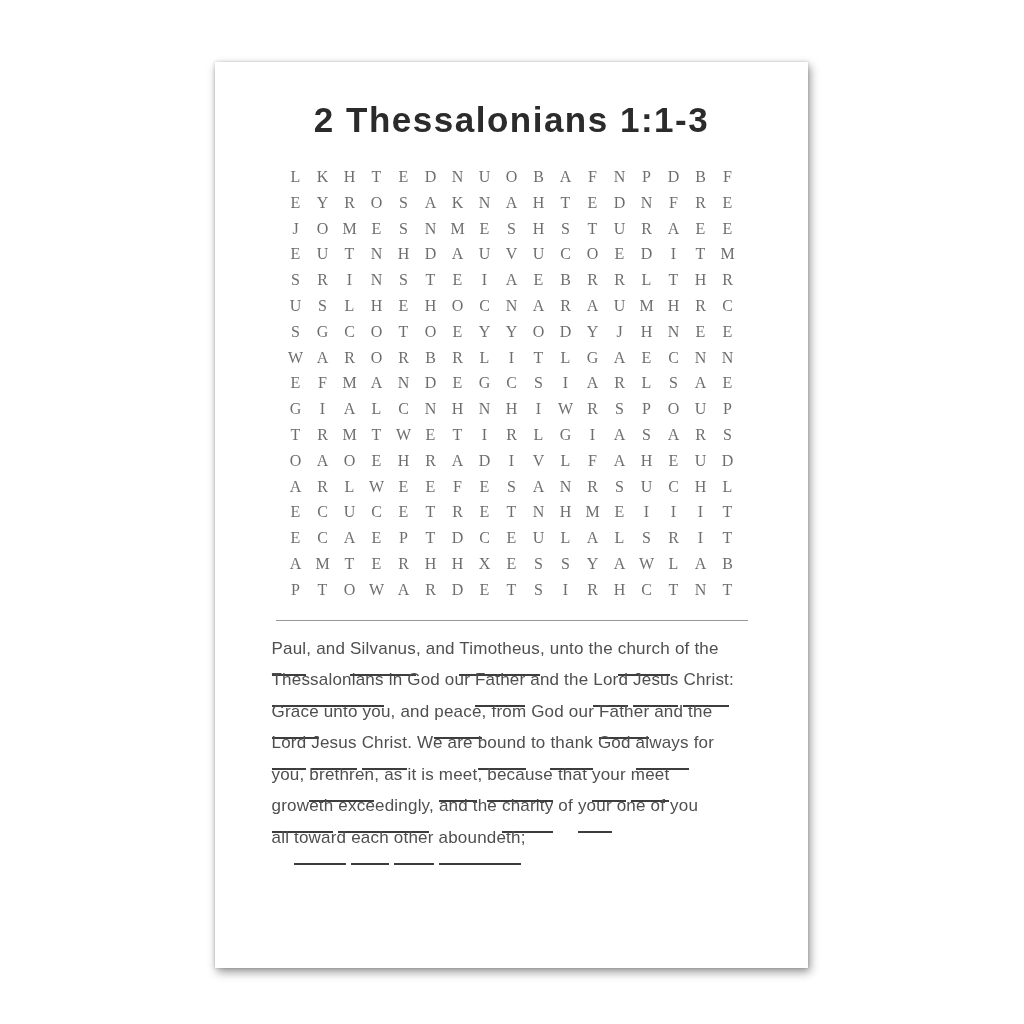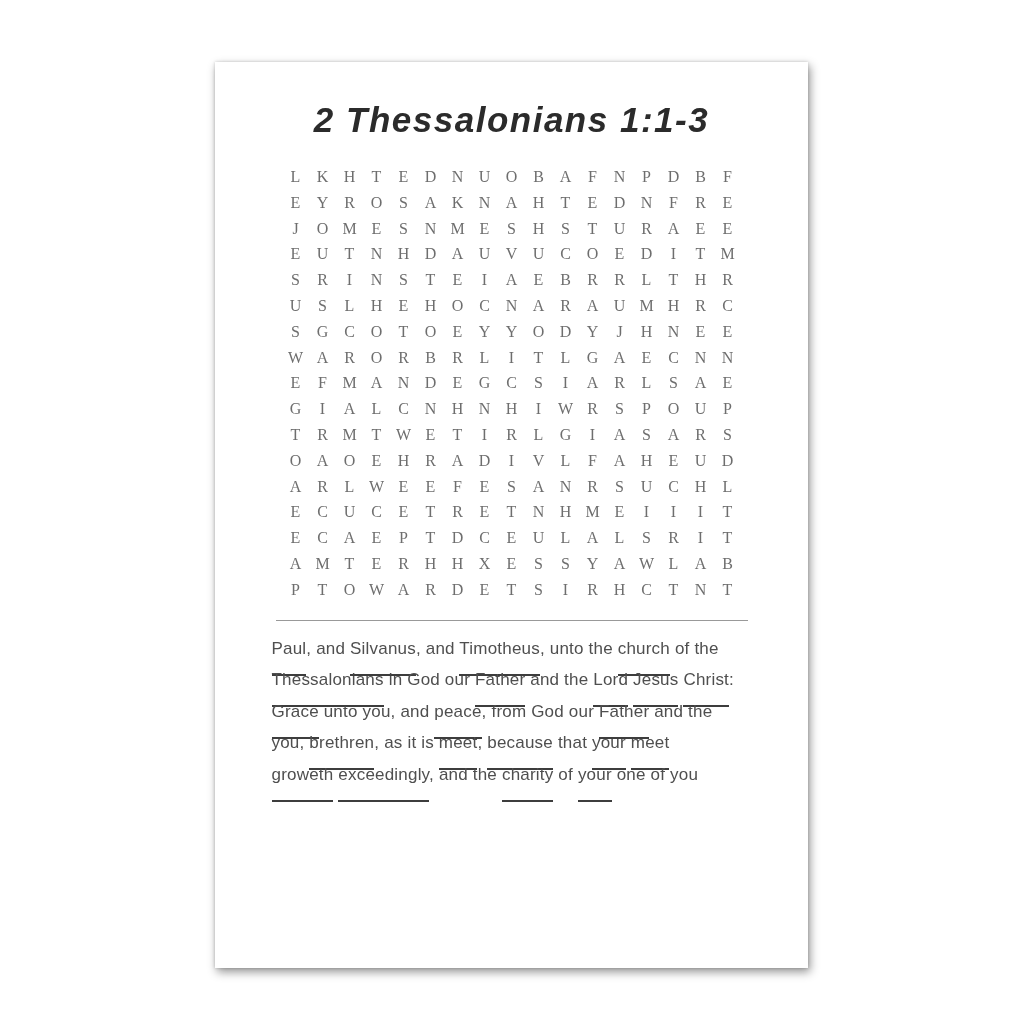--- a/index.html
+++ b/index.html
@@ -17,21 +17,20 @@
     background: #ffffff;
     box-shadow: 2px 4px 9px rgba(0,0,0,0.42), 0 0 3px rgba(0,0,0,0.18);
   }
   .title {
     margin-top: 38px;
     text-align: center;
     font-size: 35px;
     font-weight: bold;
     letter-spacing: 1.5px;
     color: var(--title-color, #2b2b2b);
-    font-style: italic;
   }
   .letter-grid {
     width: 459px;
     margin: 24px auto 0 auto;
   }
   .grid-row {
     display: flex;
     height: 25.8px;
   }
   .grid-cell {
@@ -397,17 +396,19 @@
           <span class="grid-cell">T</span>
         </div>
       </div>
 
     <hr class="divider">
 
     <div class="passage">
         <div class="passage-line"><span class="word-underline">Paul</span><span>, and </span><span class="word-underline">Silvanus</span><span>, and </span><span class="word-underline">Timotheus</span><span>, unto the </span><span class="word-underline">church</span><span> of the</span></div>
         <div class="passage-line"><span class="word-underline">Thessalonians</span><span> in God our </span><span class="word-underline">Father</span><span> and the </span><span class="word-underline">Lord</span><span> </span><span class="word-underline">Jesus</span><span> </span><span class="word-underline">Christ</span><span>:</span></div>
         <div class="passage-line"><span class="word-underline">Grace</span><span> unto you, and </span><span class="word-underline">peace</span><span>, from God our </span><span class="word-underline">Father</span><span> and the</span></div>
+        <div class="passage-line"><span class="word-underline">Lord</span><span> </span><span class="word-underline">Jesus</span><span> </span><span class="word-underline">Christ</span><span>. We are </span><span class="word-underline">bound</span><span> to </span><span class="word-underline">thank</span><span> God </span><span class="word-underline">always</span><span> for</span></div>
         <div class="passage-line"><span>you, </span><span class="word-underline">brethren</span><span>, as it is </span><span class="word-underline">meet</span><span>, </span><span class="word-underline">because</span><span> that </span><span class="word-underline">your</span><span> </span><span class="word-underline">meet</span></div>
         <div class="passage-line"><span class="word-underline">groweth</span><span> </span><span class="word-underline">exceedingly</span><span>, and the </span><span class="word-underline">charity</span><span> of </span><span class="word-underline">your</span><span> one of you</span></div>
+        <div class="passage-line"><span>all </span><span class="word-underline">toward</span><span> </span><span class="word-underline">each</span><span> </span><span class="word-underline">other</span><span> </span><span class="word-underline">aboundeth</span><span>;</span></div>
       </div>
   </div>
 </div>
 
 </body></html>

